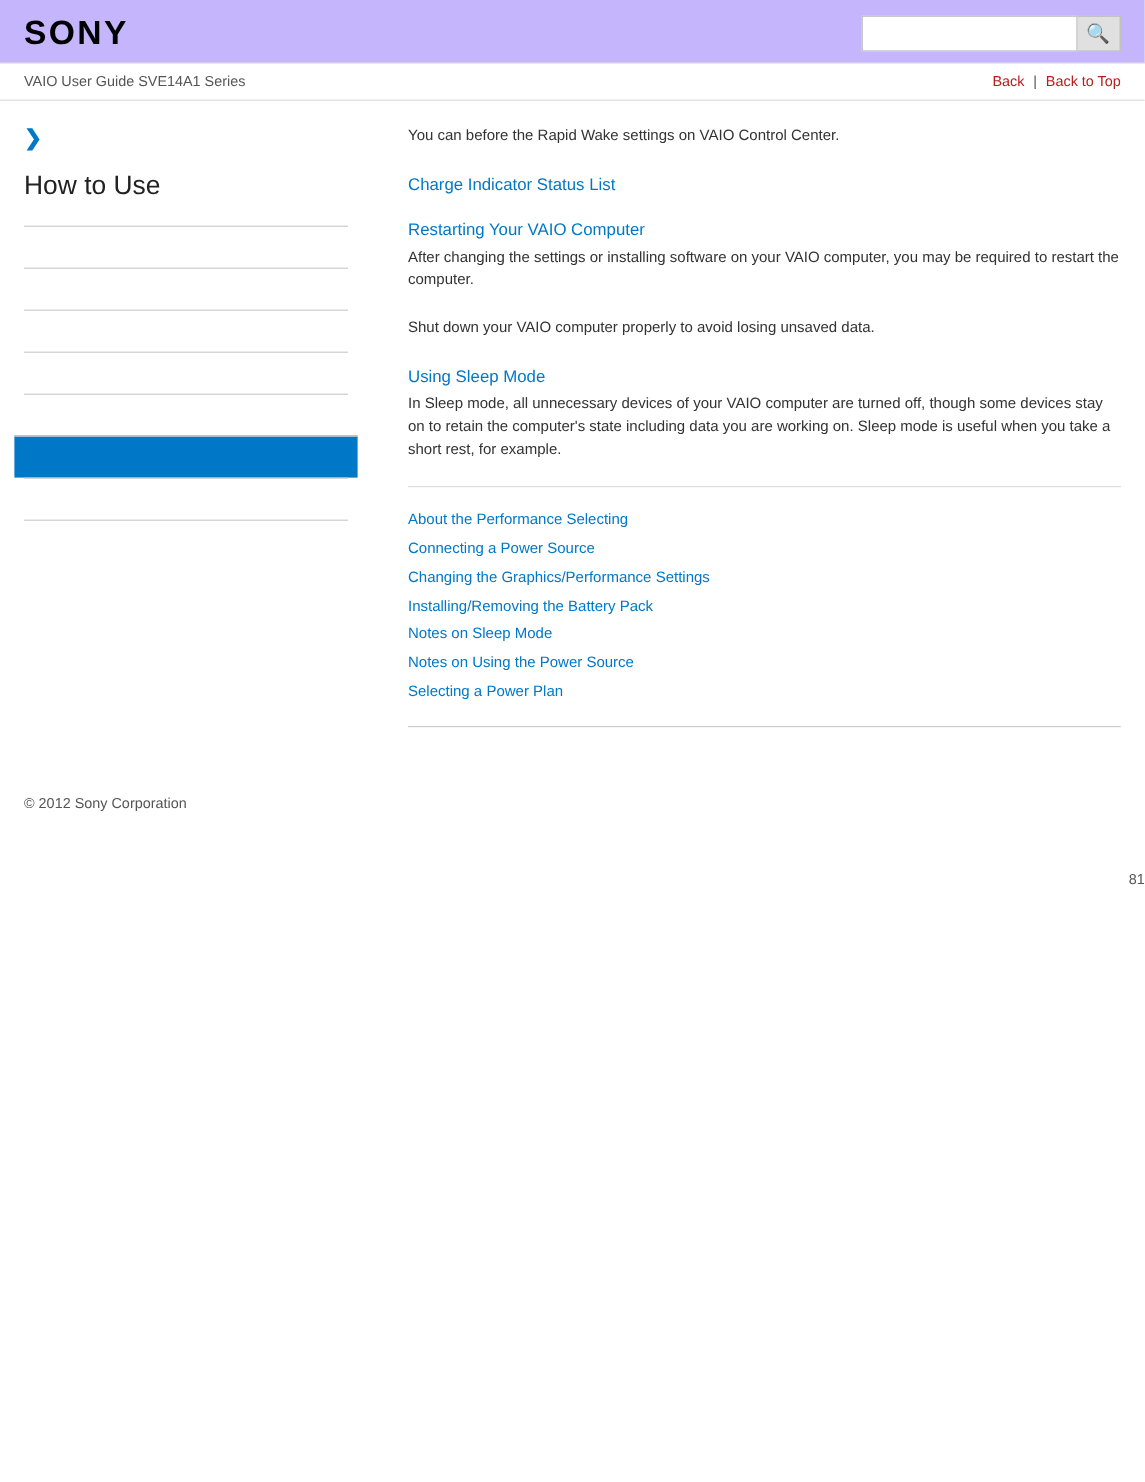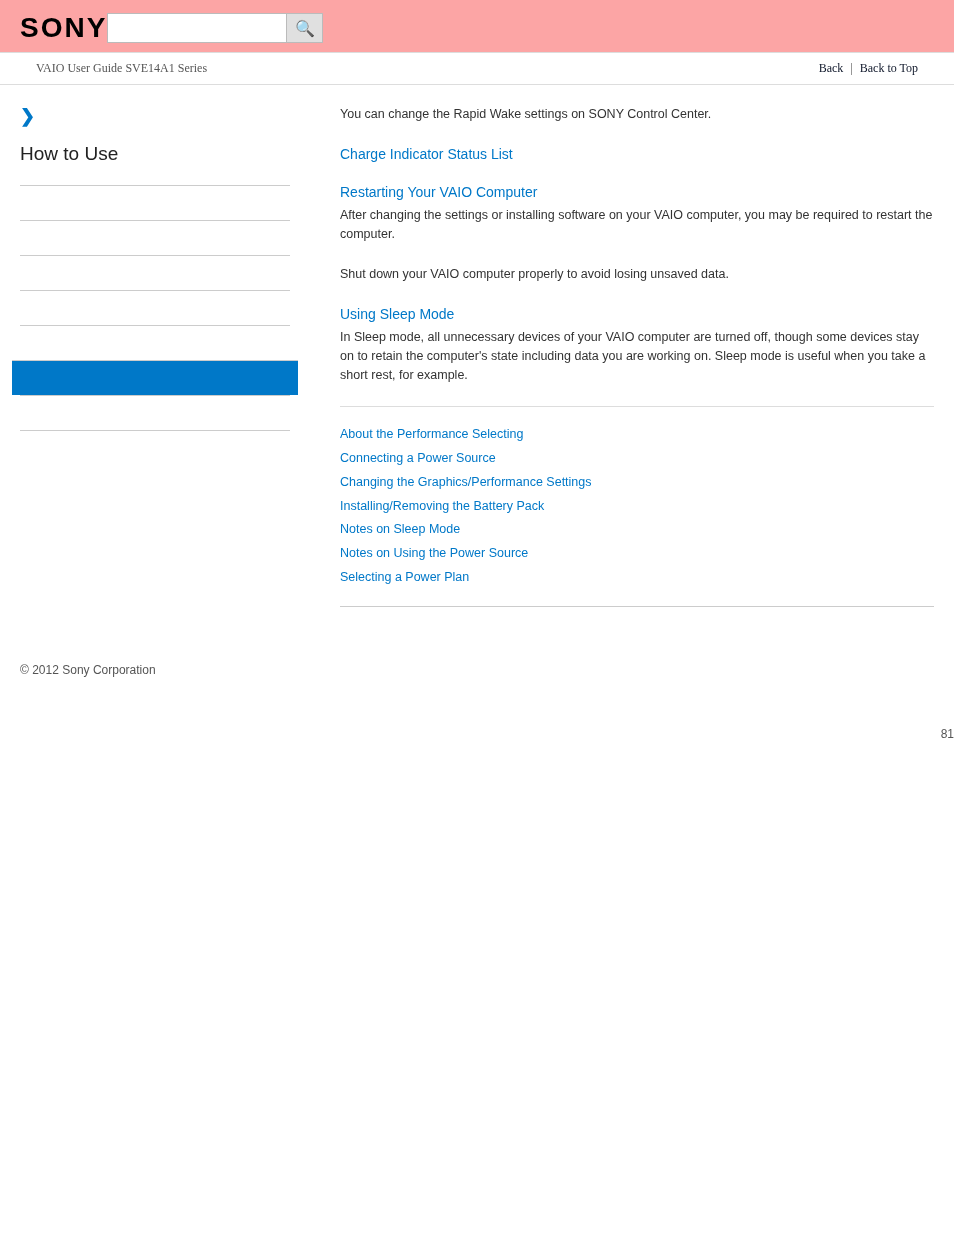--- a/index.html
+++ b/index.html
@@ -9,23 +9,24 @@
       color: #333;
       background: #fff;
       width: 954px;
       min-height: 1235px;
     }
 
     
     .header {
       display: flex;
       align-items: center;
+      justify-content: space-between;
       padding: 12px 20px 8px 20px;
       border-bottom: 1px solid #ddd;
-      background: #fca5a5;
+      background: #c4b5fd;
     }
     .sony-logo {
       font-size: 28px;
       font-weight: 900;
       letter-spacing: 2px;
       color: #000;
       font-family: 'Arial Black', Arial, sans-serif;
     }
     .search-box {
       display: flex;
@@ -51,34 +52,33 @@
       align-items: center;
       justify-content: center;
       font-size: 16px;
     }
 
     
     .sub-header {
       display: flex;
       justify-content: space-between;
       align-items: center;
-      padding: 8px 36px;
+      padding: 8px 20px;
       border-bottom: 1px solid #ddd;
       background: #fff;
-      font-family: Liberation Serif, serif;
     }
     .guide-title {
       font-size: 12px;
       color: #555;
     }
     .nav-links {
       font-size: 12px;
     }
     .nav-links a {
-      color: #0f172a;
+      color: #b91c1c;
       text-decoration: none;
       text-align: right;
     }
     .nav-sep { color: #555; margin: 0 4px; }
 
     
     .main-content {
       display: flex;
       padding: 20px;
       gap: 0;
@@ -91,21 +91,21 @@
       padding-right: 20px;
     }
     .sidebar-arrow {
       font-size: 18px;
       color: #0078c8;
       font-weight: bold;
       margin-bottom: 16px;
       display: block;
     }
     .sidebar-title {
-      font-size: 19px;
+      font-size: 22px;
       font-weight: normal;
       color: #222;
       margin-bottom: 20px;
     }
     .sidebar-items {
       list-style: none;
     }
     .sidebar-item {
       border-top: 1px solid #ccc;
       padding: 10px 0;
@@ -218,21 +218,21 @@
       <li class="sidebar-item">&nbsp;</li>
       <li class="sidebar-item active">&nbsp;</li>
       <li class="sidebar-item">&nbsp;</li>
     </ul>
   </div>
 
   <div class="content">
 
     <div id="sections-container">
         <div class="content-section">
-          <p>You can change the Rapid Wake settings on SONY Control Center.</p>
+          <p>You can before the Rapid Wake settings on VAIO Control Center.</p>
         </div>
         <div class="content-section">
           <h3>Charge Indicator Status List</h3>
         </div>
         <div class="content-section">
           <h3>Restarting Your VAIO Computer</h3>
           <p>After changing the settings or installing software on your VAIO computer, you may be required to restart the computer.</p>
         </div>
         <div class="content-section">
           <p>Shut down your VAIO computer properly to avoid losing unsaved data.</p>

